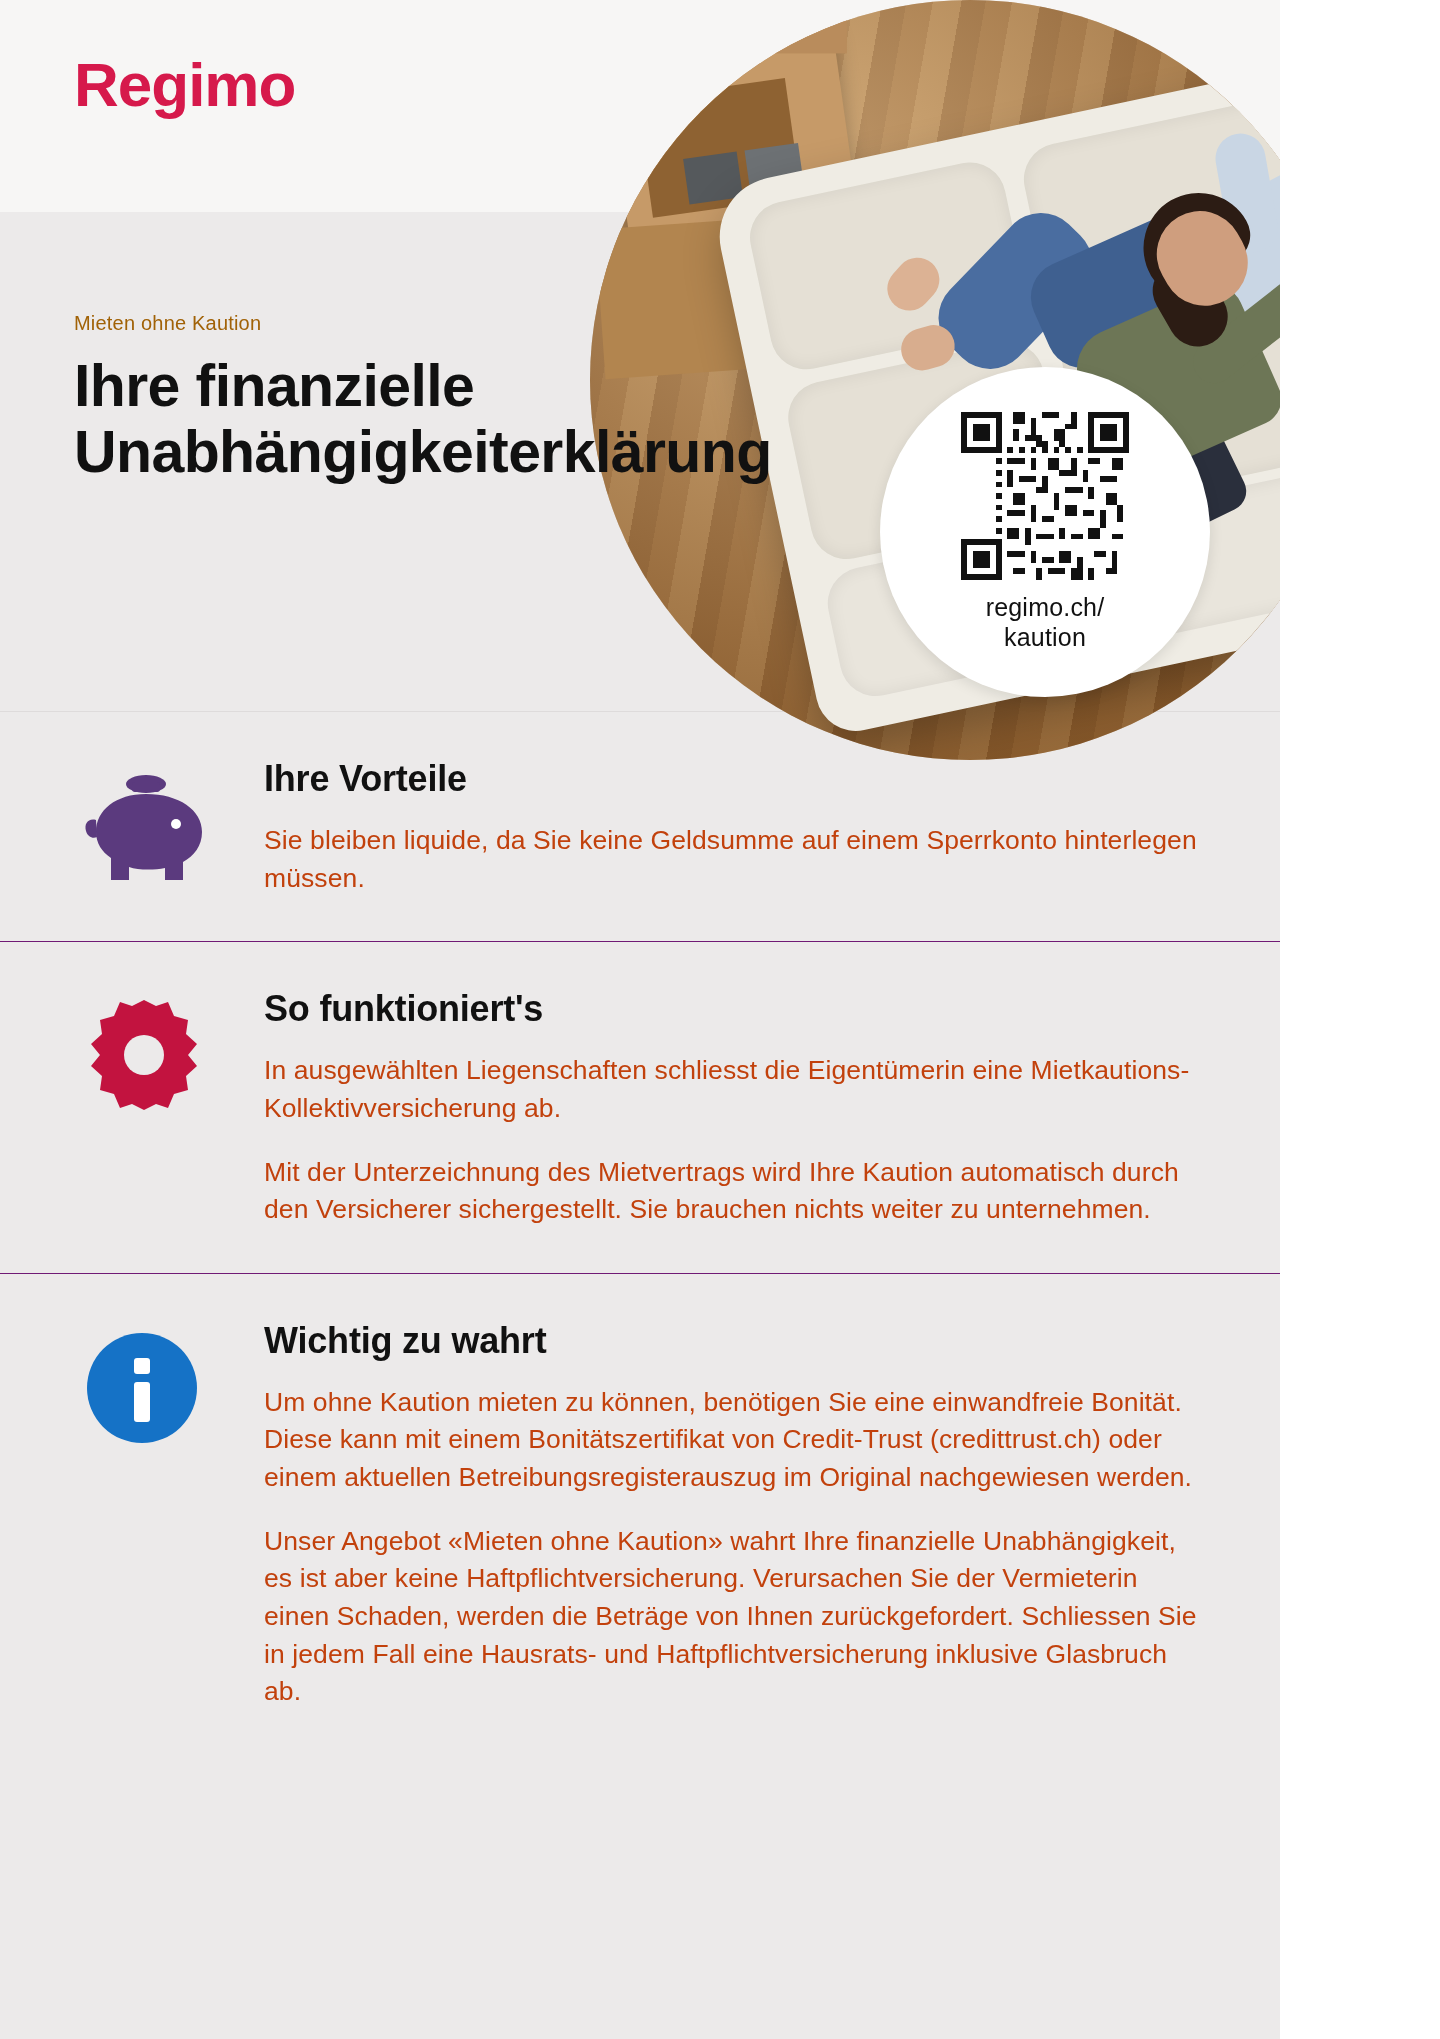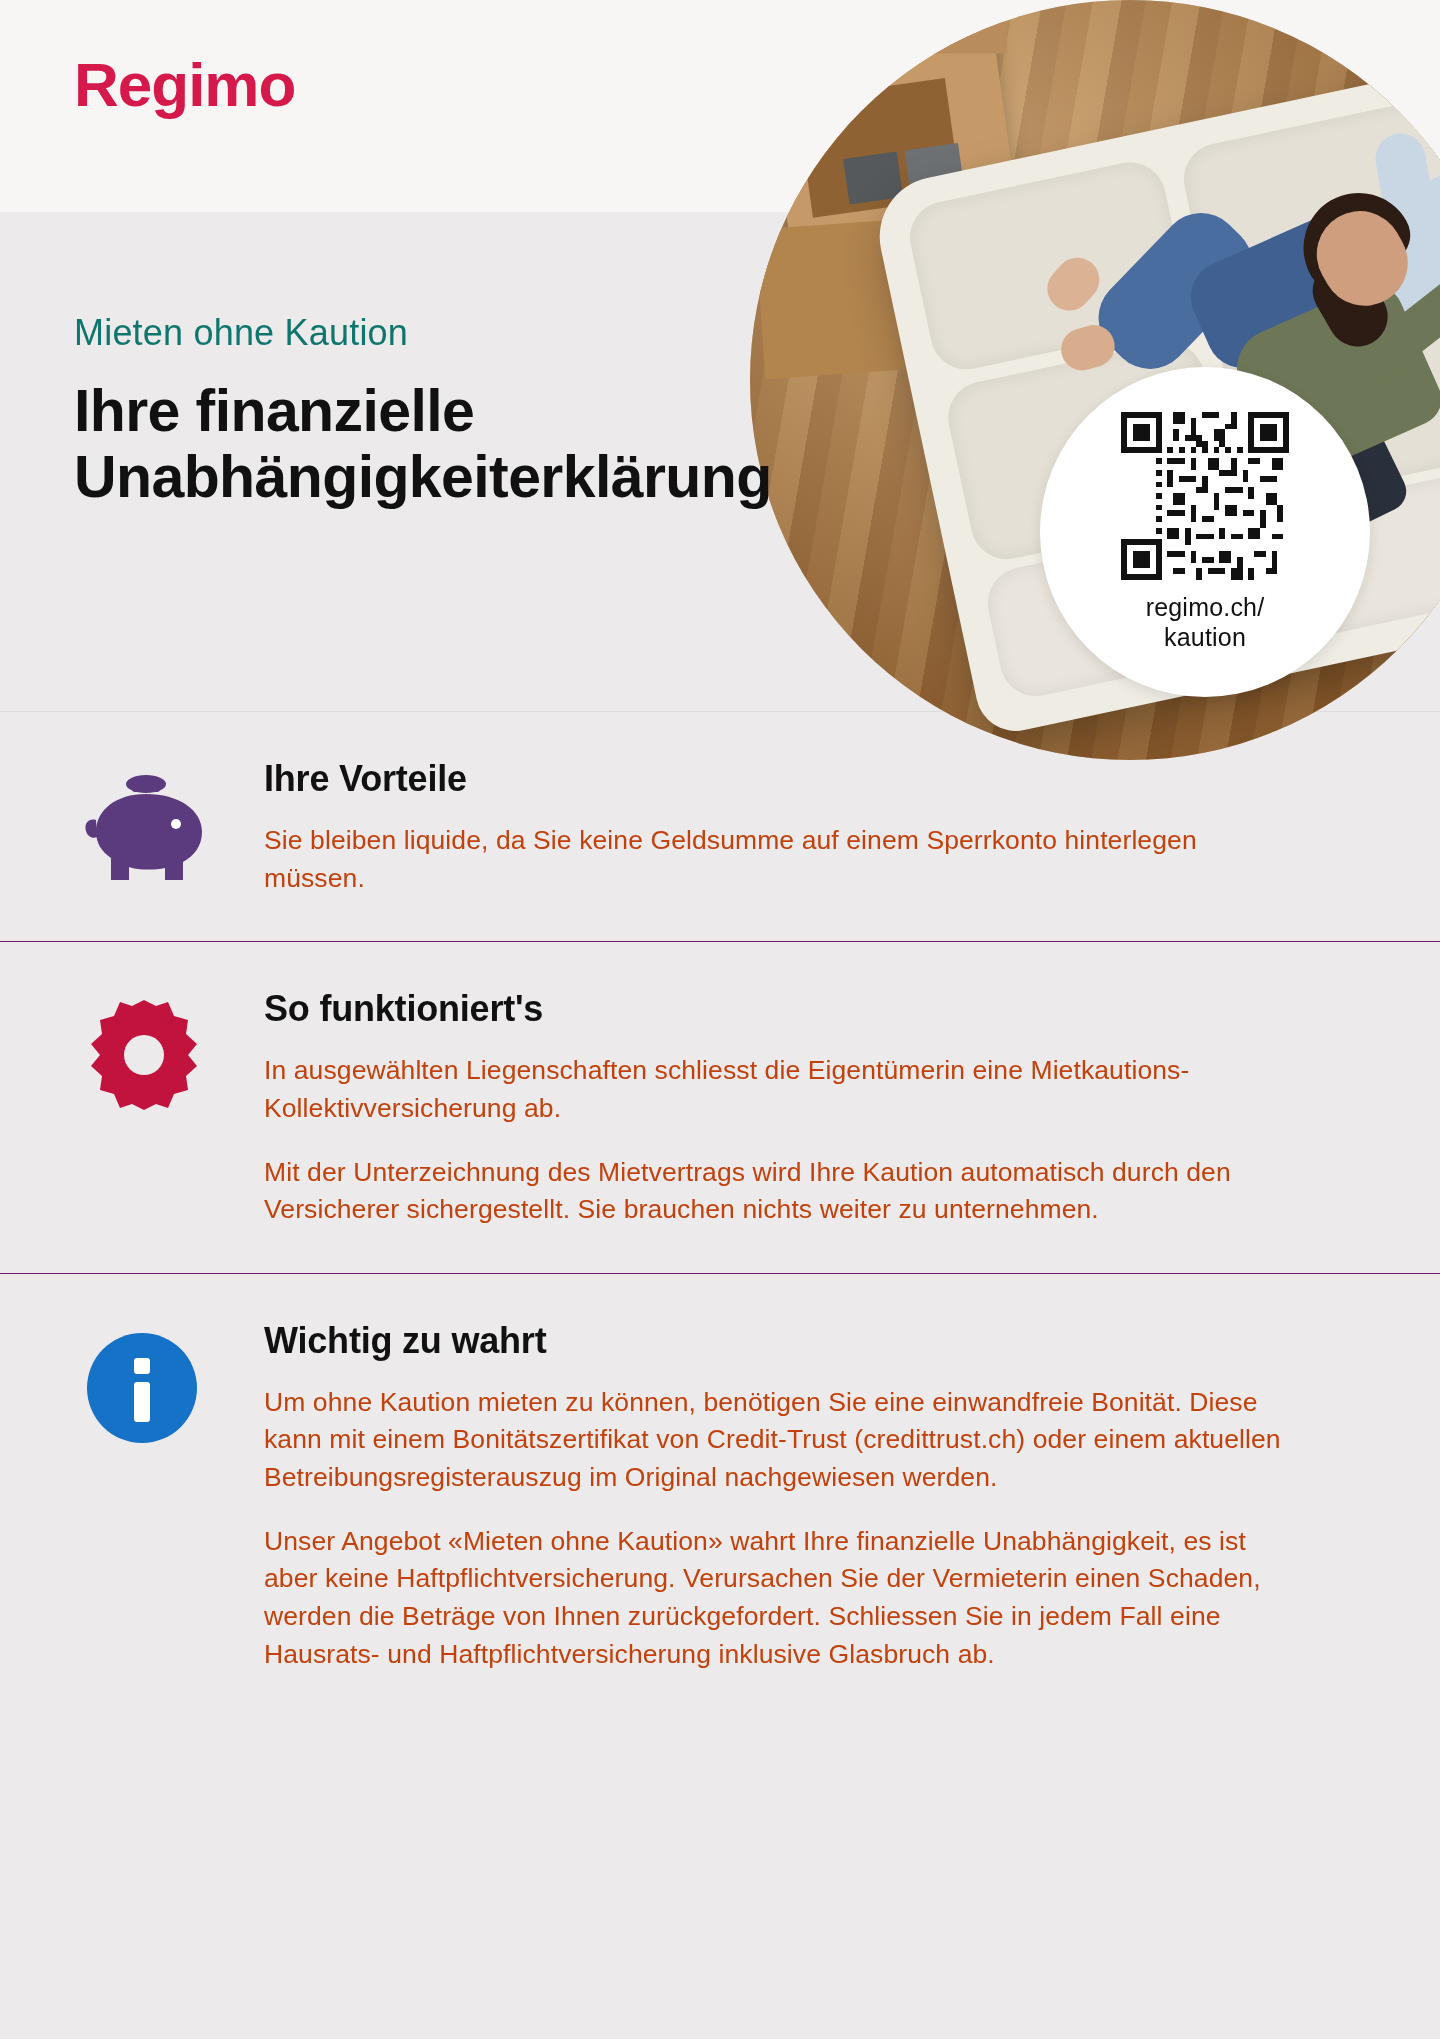--- a/index.html
+++ b/index.html
@@ -11,21 +11,21 @@
   body {
     width: 1440px;
     min-height: 2039px;
     font-family: "Liberation Sans", sans-serif;
     color: #1a1a1a;
     overflow-x: hidden;
   }
 
   .page {
     position: relative;
-    width: 1440px;
+    width: 1280px;
     min-height: 2039px;
     background: #eceaea;
     overflow: hidden;
   }
 
   
   .header {
     position: relative;
     height: 212px;
     background: #f7f6f5;
@@ -49,23 +49,23 @@
     border-bottom: 1px solid #dedbdb;
   }
   .hero-text {
     position: absolute;
     left: 74px;
     top: 100px;
     width: 720px;
     z-index: 3;
   }
   .eyebrow {
-    font-size: 36px;
-    color: #0f766e;
-    margin: 0 0 24px 0;
+    font-size: 20px;
+    color: #a16207;
+    margin: 0 0 18px 0;
     font-weight: normal;
     letter-spacing: 0.2px;
   }
   .hero-title {
     font-size: 59px;
     line-height: 1.12;
     font-weight: bold;
     color: #111111;
     margin: 0;
     letter-spacing: -0.6px;

